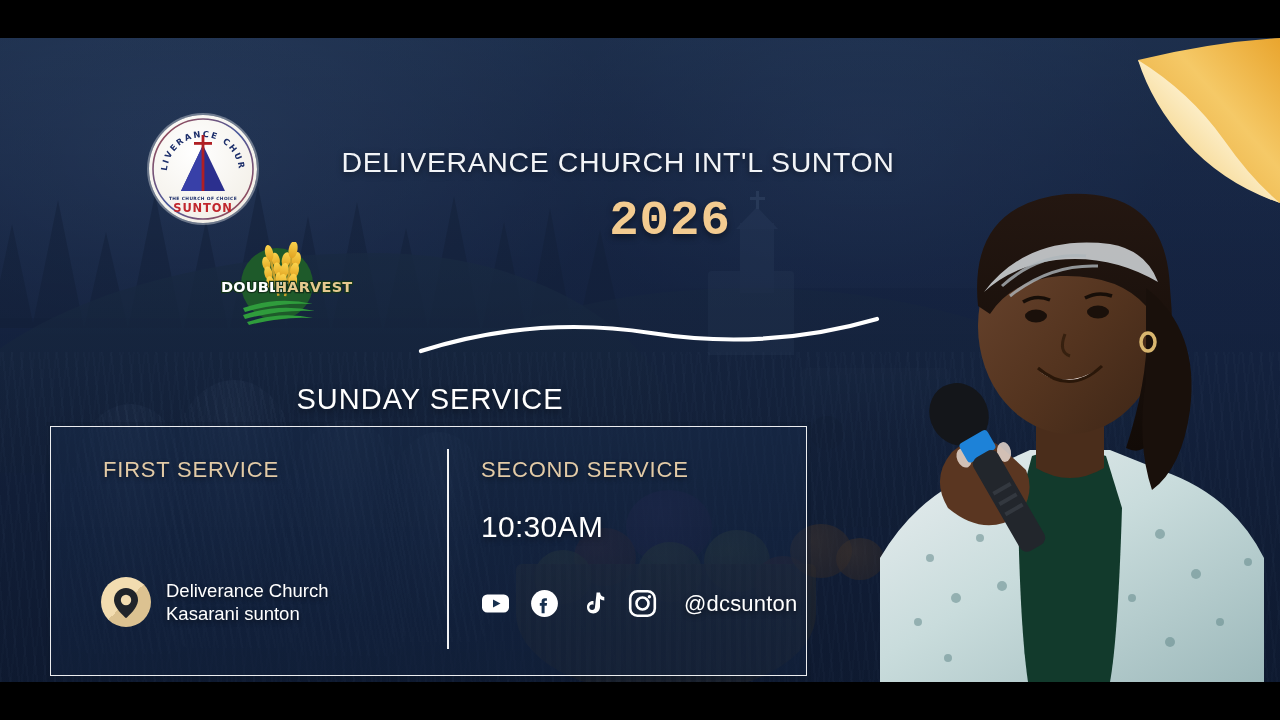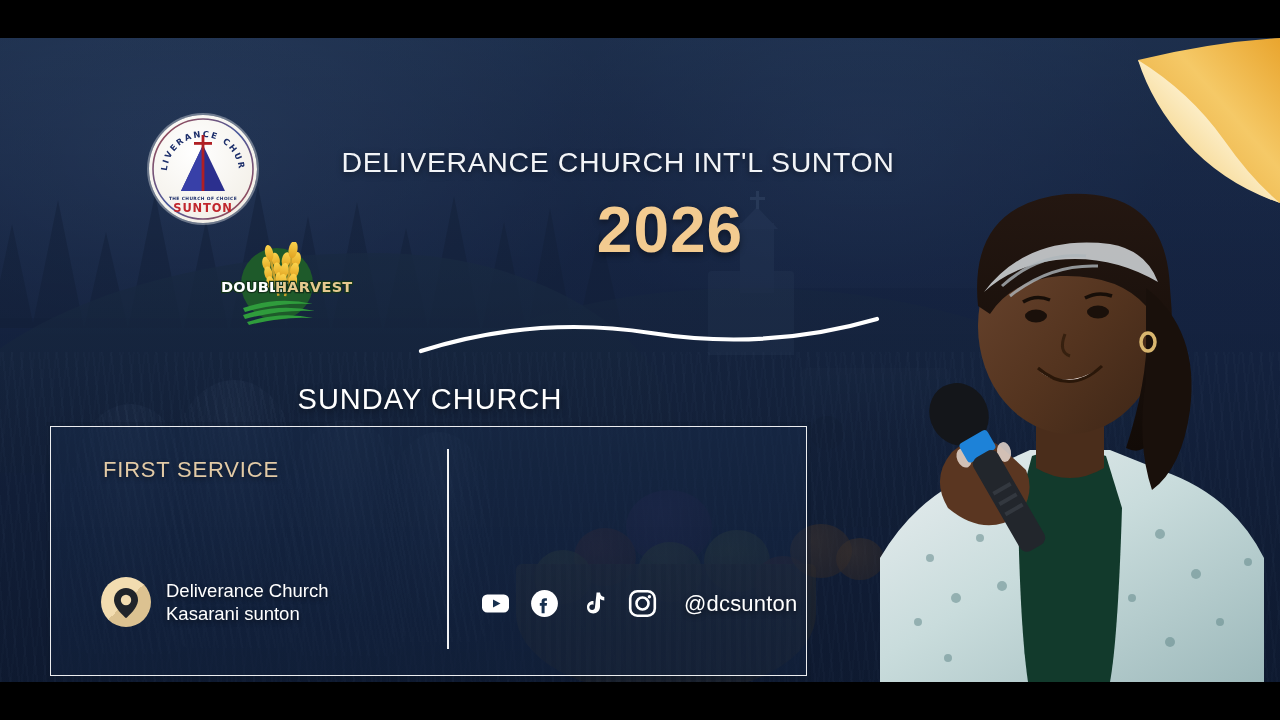--- a/index.html
+++ b/index.html
@@ -157,22 +157,22 @@
   .headline span {
     font-size:28.5px; letter-spacing:.6px; color:#f2f4f7; font-weight:400;
     text-shadow:0 2px 6px rgba(0,0,0,.5);
   }
 
   .year {
     position:absolute; left:0; top:155px; width:1280px; text-align:center; z-index:20;
     padding-left:60px;
   }
   .year span {
-    font-size:64px; font-weight:700; color:#f3cb90; letter-spacing:1px;
-    font-family:Liberation Sans, sans-serif;
+    font-size:49px; font-weight:700; color:#f3cb90; letter-spacing:1px;
+    font-family:Liberation Mono, monospace;
     text-shadow:0 3px 7px rgba(0,0,0,.45);
   }
 
   
   .dh-badge { position:absolute; left:213px; top:204px; width:140px; height:88px; z-index:21; }
 
   .tagline {
     position:absolute; left:340px; top:220px; width:620px; text-align:center; z-index:20;
   }
   .tagline span {
@@ -508,30 +508,34 @@
       </svg>
     </div>
 
     <div class="swoosh">
       <svg viewBox="0 0 470 46" width="470" height="46">
         <path d="M6 38 Q120 2 236 20 Q352 38 462 6" fill="none" stroke="#ffffff" stroke-width="4.2" stroke-linecap="round"></path>
       </svg>
     </div>
 
     <div class="sunday">
-      <span>SUNDAY CHURCH</span>
+      <span>SUNDAY SERVICE</span>
     </div>
 
     <div class="box">
       <div class="vdiv"></div>
 
       <div class="col col-a">
         <div class="svc-head">FIRST SERVICE</div>
       </div>
 
+      <div class="col col-b">
+        <div class="svc-head">SECOND SERVICE</div>
+        <div class="svc-time">10:30AM</div>
+      </div>
 
       <div class="loc">
         <div class="pin-disc">
           <svg viewBox="0 0 50 50" width="50" height="50" style="position:absolute;inset:0;">
             <path d="M25 11 C18.4 11 13 16.3 13 22.9 C13 31.4 25 41 25 41 C25 41 37 31.4 37 22.9
                      C37 16.3 31.6 11 25 11 Z" fill="#20242a"></path>
             <circle cx="25" cy="23" r="5.2" fill="#f2dcb0"></circle>
           </svg>
         </div>
         <div class="loc-text">

